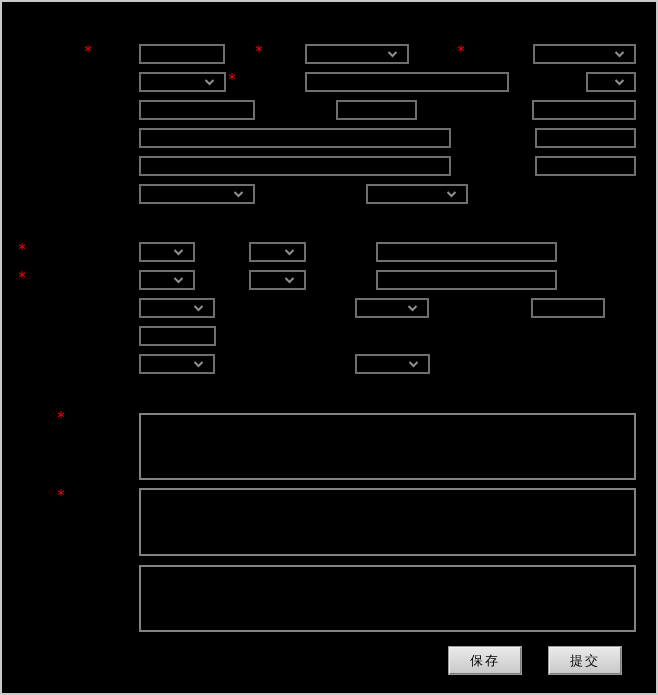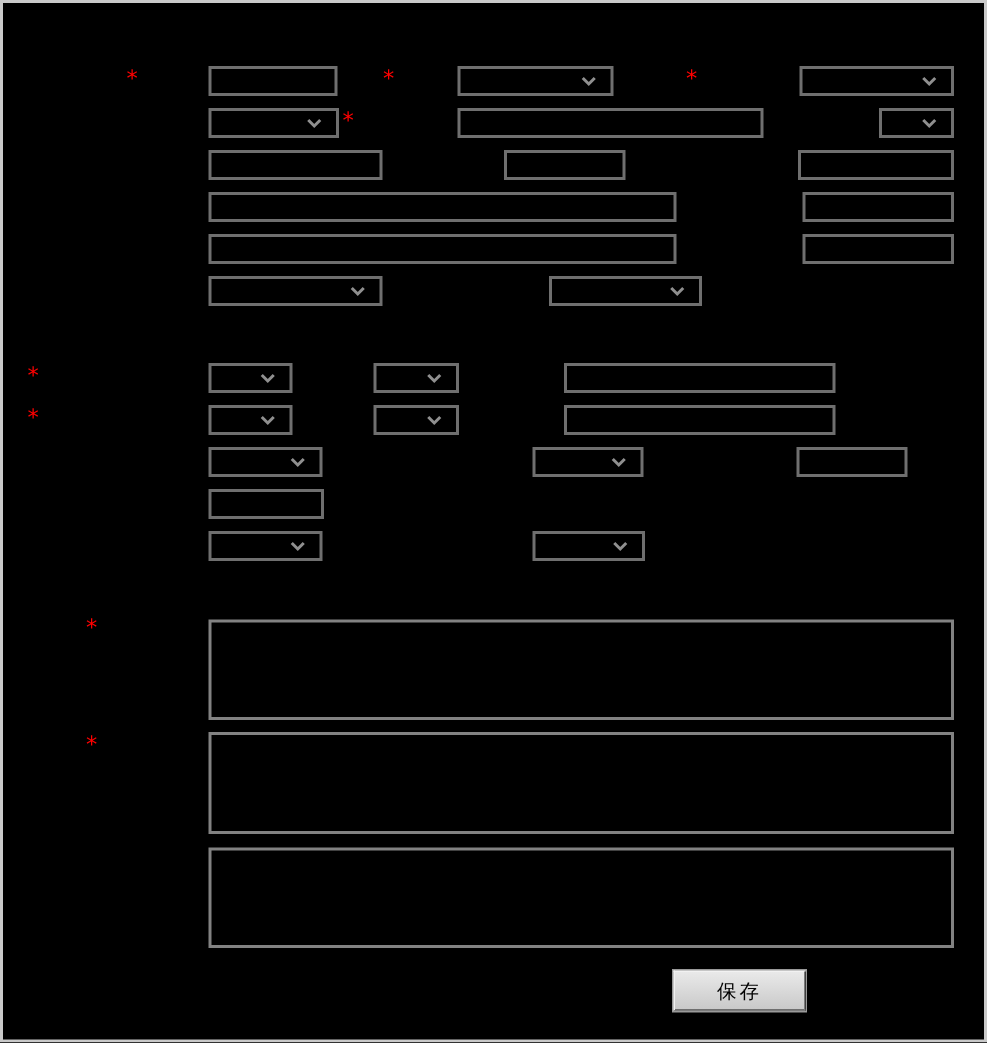--- a/index.html
+++ b/index.html
@@ -23,21 +23,21 @@
   .sel{
     display:flex;align-items:center;justify-content:flex-end;cursor:default;
   }
   .sel .chev{display:inline-flex;margin-right:9px;}
   .ta{
     position:absolute;box-sizing:border-box;background:#000;resize:none;
     border:2px solid #828282;color:#e0e0e0;font-size:12px;padding:2px 3px;
     outline:none;font-family:"DejaVu Sans",sans-serif;
   }
   .btn{
-    position:absolute;width:88px;height:27px;box-sizing:border-box;
+    position:absolute;width:72px;height:27px;box-sizing:border-box;
     display:flex;align-items:center;justify-content:center;cursor:pointer;
     background:linear-gradient(#e9e9e9,#c9c9c9);
     border-top:1px solid #f2f2f2;border-left:1px solid #f2f2f2;
     border-right:1px solid #7a7a7a;border-bottom:1px solid #7a7a7a;
     box-shadow:0 0 0 1px #9a9a9a;
     color:#000;font-size:13px;letter-spacing:2px;
     font-family:Liberation Sans, sans-serif;
     text-align:center;
   }
 </style>
@@ -175,14 +175,15 @@
           <path d="M1.5 1 L5.5 5 L9.5 1" fill="none" stroke="#8f8f8f" stroke-width="2"></path>
         </svg>
       </span>
   </div>
 
   <textarea class="ta" style="left: 137px; top: 411px; width: 497px; height: 67px;"></textarea>
   <textarea class="ta" style="left: 137px; top: 486px; width: 497px; height: 68px;"></textarea>
   <textarea class="ta" style="left: 137px; top: 563px; width: 497px; height: 67px;"></textarea>
 
   <button class="btn" style="left:447px;top:645px;">保存</button>
+  <button class="btn" style="left:547px;top:645px;">提交</button>
 
 </div>
 
 </body></html>

